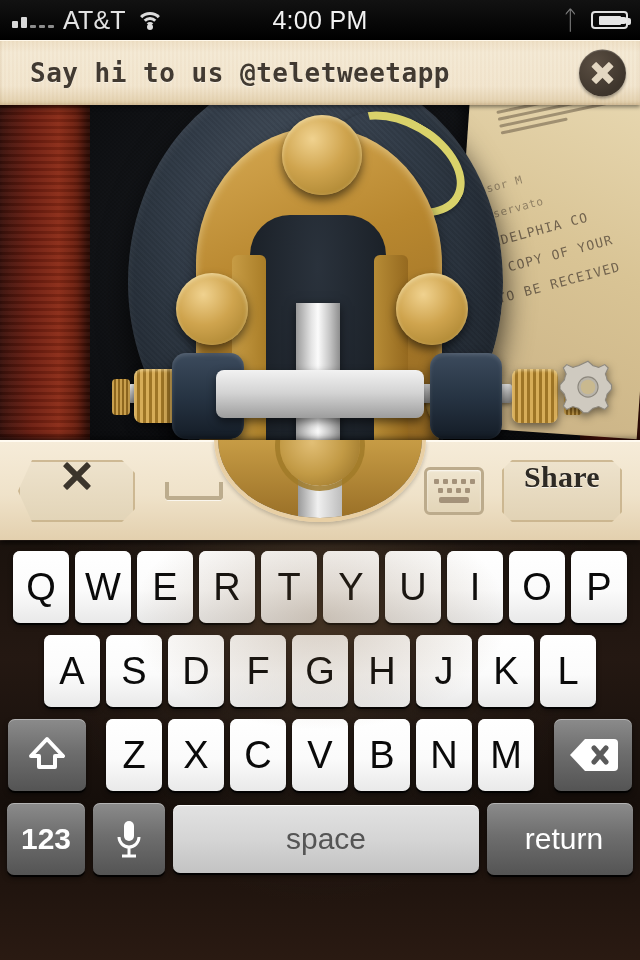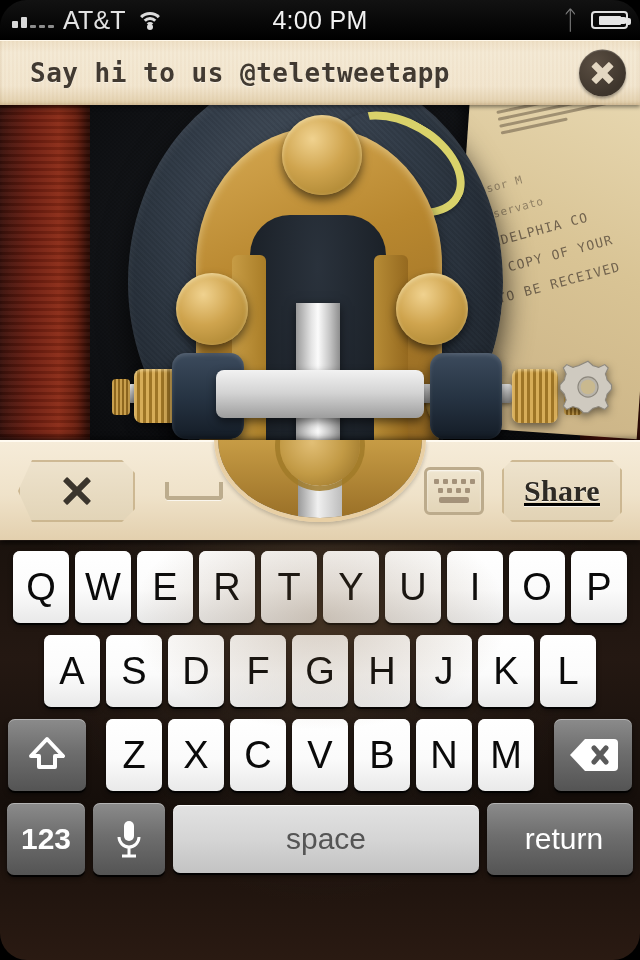--- a/index.html
+++ b/index.html
@@ -2,21 +2,21 @@
 <html><head>
 <meta charset="utf-8">
 <style>
   * { margin:0; padding:0; box-sizing:border-box; }
   html,body{
     width:640px; height:960px; overflow:hidden;
     background:#000;
     font-family:"Liberation Sans", sans-serif;
     -webkit-font-smoothing:antialiased;
   }
-  #screen{ position:relative; width:640px; height:960px; overflow:hidden;border-radius:27px; }
+  #screen{ position:relative; width:640px; height:960px; overflow:hidden; }
 
   
   #status-bar{
     position:absolute; top:0; left:0; width:640px; height:40px;
     background:linear-gradient(180deg,#121212 0%, #000 100%);
     display:flex; align-items:center; z-index:40;
   }
   .sb-left{ display:flex; align-items:center; gap:9px; padding-left:12px; }
   .sig{ display:flex; align-items:flex-end; gap:3px; height:16px; }
   .sig i{ display:block; width:6px; background:#d8d8d8; border-radius:1px; }
@@ -222,24 +222,23 @@
   #toolbar .arch .a-gear{ position:absolute; left:50%; margin-left:-40px; top:-34px;
     width:80px; height:80px; border-radius:50%;
     background:radial-gradient(circle at 40% 45%, #e2bf76 0%, #c29a45 50%, #8f6a22 100%);
     box-shadow:0 0 0 5px rgba(160,122,40,.85);}
   #toolbar .arch-rim{ position:absolute; left:214px; top:-2px; width:212px; height:82px;
     border-radius:0 0 106px 106px / 0 0 82px 82px;
     border:4px solid #e8cfa4; border-top:none; box-shadow:0 2px 4px rgba(0,0,0,.2);}
 
   .ticket{
     position:relative; background:linear-gradient(180deg,#efe4ce 0%, #e4d6ba 100%);
-    border:2px solid #d6c19b; display:flex; align-items:center; justify-content:center;
+    border:2px solid #d6c19b; display:flex; justify-content:center;
     box-shadow:inset 0 1px 2px rgba(255,255,255,.8), 0 1px 2px rgba(120,95,60,.25);
     cursor:pointer;
-    text-decoration:underline;
   }
   #close-button{ margin-left:18px; width:117px; height:62px;
     clip-path:polygon(0 50%, 14px 0, calc(100% - 13px) 0, 100% 13px, 100% calc(100% - 13px),
                       calc(100% - 13px) 100%, 14px 100%);
     border:none; background:linear-gradient(180deg,#eee3cd,#e2d4b7);
     box-shadow:inset 0 0 0 2px rgba(200,178,138,.85);}
   #close-button .cx{ position:relative; width:32px; height:32px;}
   #close-button .cx:before,#close-button .cx:after{
     content:""; position:absolute; left:50%; top:50%; width:34px; height:6px;
     background:#3b352c; border-radius:1px; margin:-3px 0 0 -17px;}

